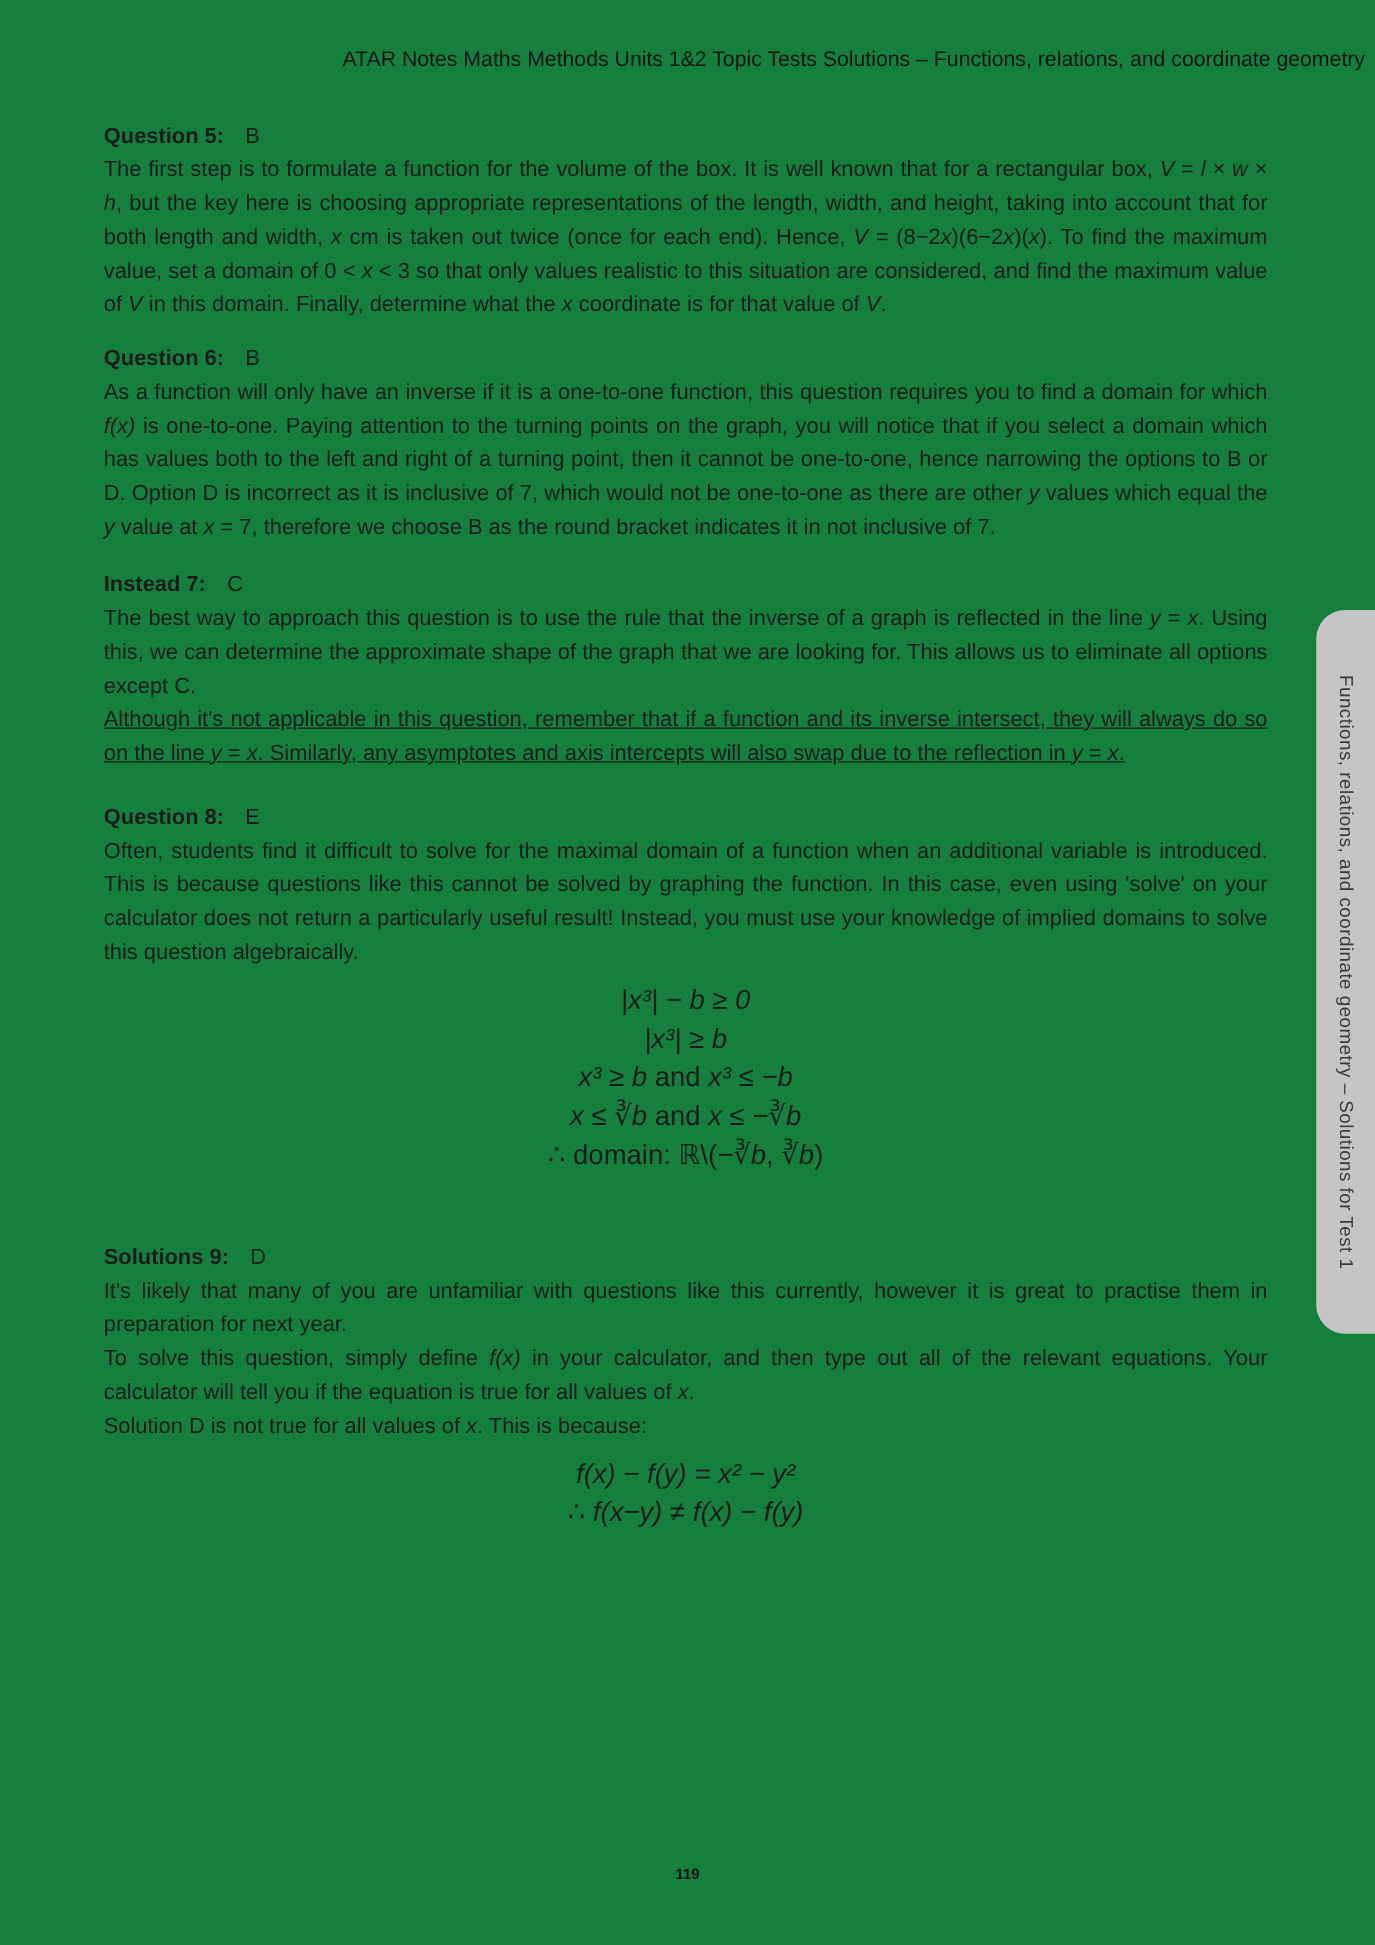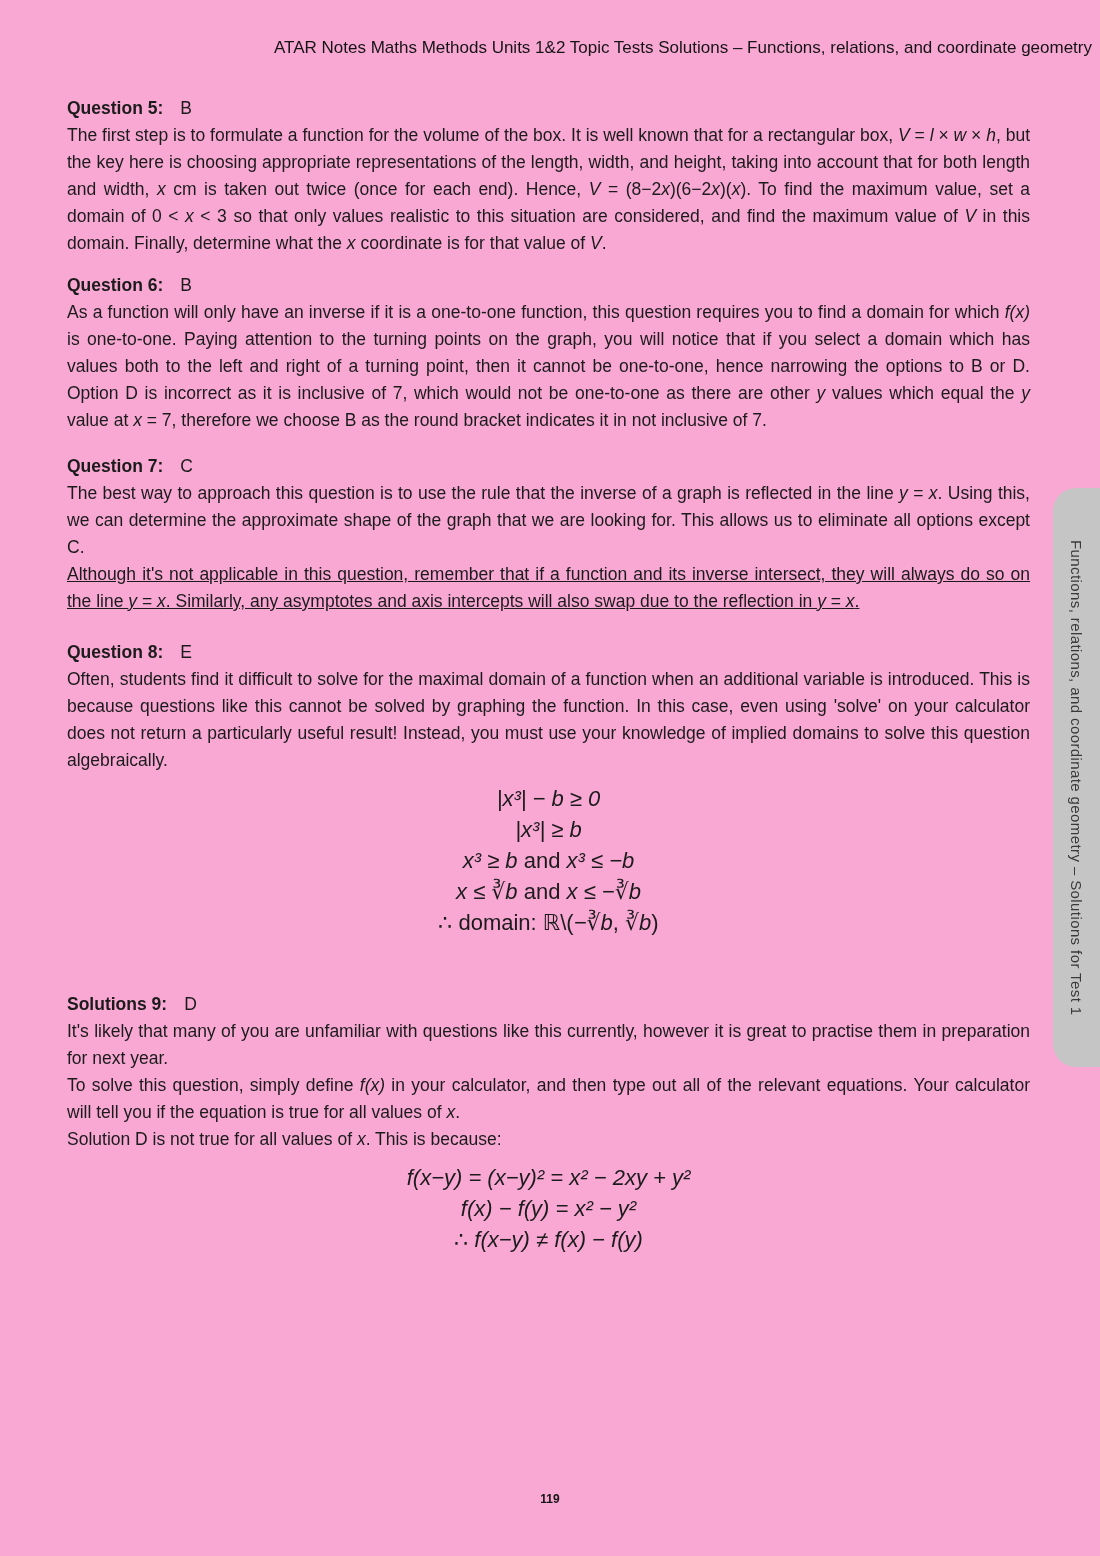--- a/index.html
+++ b/index.html
@@ -1,20 +1,20 @@
 <!DOCTYPE html>
 <html><head>
 <meta charset="utf-8">
 <style>
   html,body{margin:0;padding:0;background:#ffffff;}
-  .page{position:relative;width:1100px;height:1556px;background:#f9a8d4;overflow:hidden;
+  .page{position:relative;width:1100px;height:1556px;background:#15803d;overflow:hidden;
         font-family:"Liberation Sans","DejaVu Sans",sans-serif;color:#1b1b1b;}
   .header{position:absolute;top:38px;right:8px;font-size:17px;color:#141414;white-space:nowrap;}
   .content{padding:38px 70px 0 67px;}
-  .section{margin:0;}
+  .section{margin:16px;}
   .sec5{margin-top:57px;}
   .sec6{margin-top:15px;}
   .sec7{margin-top:19px;}
   .sec8{margin-top:24px;}
   .sec9{margin-top:53px;}
   .qhead{font-weight:bold;font-size:17.5px;line-height:27px;}
   .qhead .ans{font-weight:normal;margin-left:17px;}
   p.body{margin:0;font-size:17.5px;line-height:27px;text-align:justify;}
   .para-gap{margin-top:18px;text-decoration:underline;}
   .math{margin:9px 0 0 0;text-align:center;font-size:22px;line-height:31px;}
@@ -47,21 +47,21 @@
 
     <div class="section sec6">
       <div class="qhead">
         <span>Question 6:</span><span class="ans">B</span>
       </div>
       <p class="body"><span>As a function will only have an inverse if it is a one-to-one function, this question requires you to find a domain for which </span><span class="it">f(x)</span><span> is one-to-one. Paying attention to the turning points on the graph, you will notice that if you select a domain which has values both to the left and right of a turning point, then it cannot be one-to-one, hence narrowing the options to B or D. Option D is incorrect as it is inclusive of 7, which would not be one-to-one as there are other </span><span class="it">y</span><span> values which equal the </span><span class="it">y</span><span> value at </span><span class="it">x</span><span> = 7, therefore we choose B as the round bracket indicates it in not inclusive of 7.</span></p>
     </div>
 
     <div class="section sec7">
       <div class="qhead">
-        <span>Question 7:</span><span class="ans">C</span>
+        <span>Instead 7:</span><span class="ans">C</span>
       </div>
       <p class="body"><span>The best way to approach this question is to use the rule that the inverse of a graph is </span><span class="bd">reflected</span><span> in the line </span><span class="it">y</span><span> = </span><span class="it">x</span><span>. Using this, we can determine the approximate shape of the graph that we are looking for. This allows us to eliminate all options except C.</span></p>
       <p class="body para-gap"><span>Although it's not applicable in this question, remember that if a function and its inverse intersect, they will always do so on the line </span><span class="it">y</span><span> = </span><span class="it">x</span><span>. Similarly, any asymptotes and axis intercepts will also swap due to the reflection in </span><span class="it">y</span><span> = </span><span class="it">x</span><span>.</span></p>
     </div>
 
     <div class="section sec8">
       <div class="qhead">
         <span>Question 8:</span><span class="ans">E</span>
       </div>
       <p class="body"><span>Often, students find it difficult to solve for the maximal domain of a function when an additional variable is introduced. This is because questions like this cannot be solved by graphing the function. In this case, even using 'solve' on your calculator does not return a particularly useful result! Instead, you must use your knowledge of implied domains to solve this question algebraically.</span></p>
@@ -75,21 +75,20 @@
     </div>
 
     <div class="section sec9">
       <div class="qhead">
         <span>Solutions 9:</span><span class="ans">D</span>
       </div>
       <p class="body"><span>It's likely that many of you are unfamiliar with questions like this currently, however it is great to practise them in preparation for next year.</span></p>
       <p class="body"><span>To solve this question, simply define </span><span class="it">f(x)</span><span> in your calculator, and then type out all of the relevant equations. Your calculator will tell you if the equation is </span><span class="bd">true for all values</span><span> of </span><span class="it">x</span><span>.</span></p>
       <p class="body"><span>Solution D is </span><span class="bd">not true</span><span> for all values of </span><span class="it">x</span><span>. This is because:</span></p>
       <div class="math">
-        <div class="math-line"><span class="it">f(x−y) = (x−y)² = x² − 2xy + y²</span></div>
         <div class="math-line"><span class="it">f(x) − f(y) = x² − y²</span></div>
         <div class="math-line"><span class="it">∴ f(x−y) ≠ f(x) − f(y)</span></div>
       </div>
     </div>
 
   </div>
 
   <div class="tab">
     <span>Functions, relations, and coordinate geometry – Solutions for Test 1</span>
   </div>

